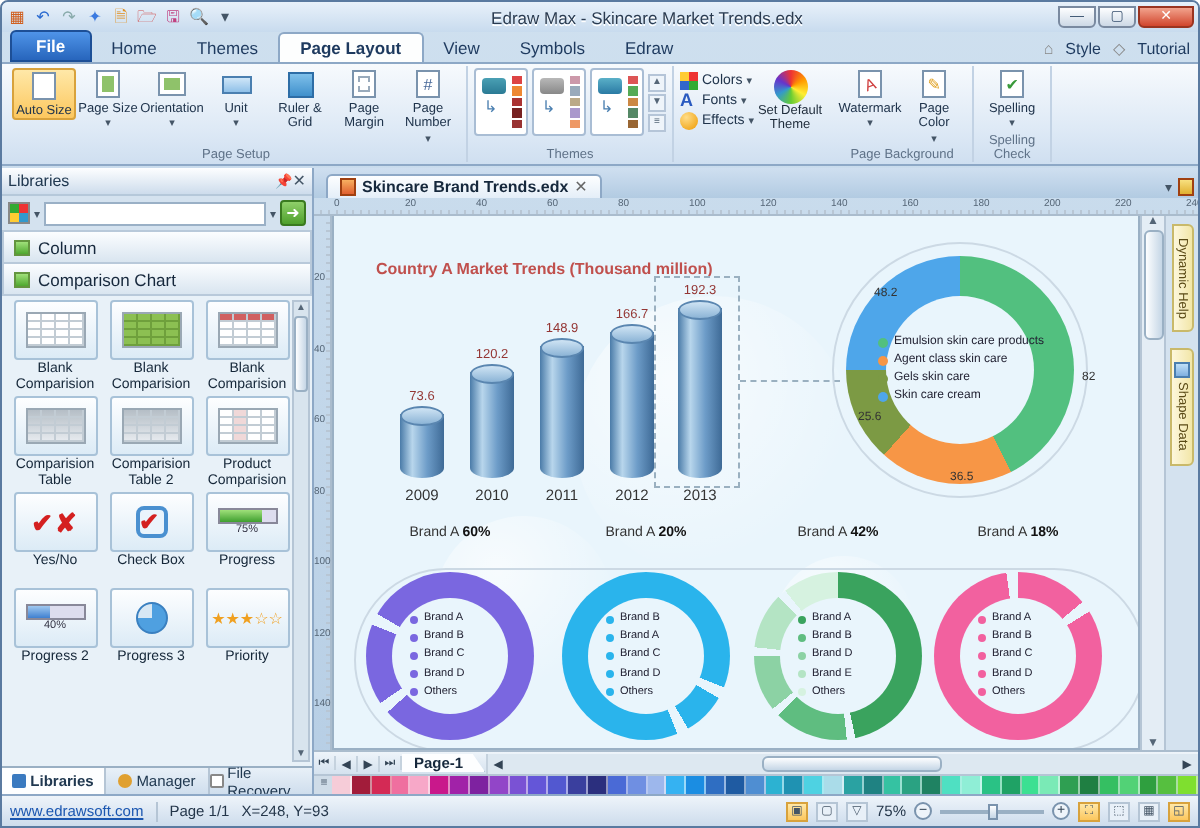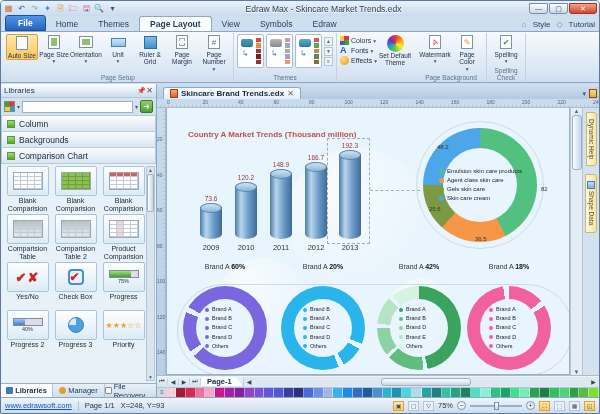--- a/index.html
+++ b/index.html
@@ -362,24 +362,20 @@
       <div class="sb-search">
         <span class="grid-ic"></span>
         <span style="font-size:6px;color:#456;">▾</span>
         <div class="sb-input"></div>
         <span style="font-size:6px;color:#456;">▾</span>
         <div class="go-btn">➜</div>
       </div>
       <div class="cat">
           <span class="cat-ic"></span>
           <span>Column</span>
-        </div>
-      <div class="cat">
-          <span class="cat-ic"></span>
-          <span>Backgrounds</span>
         </div>
       <div class="cat">
           <span class="cat-ic"></span>
           <span>Comparison Chart</span>
         </div>
 
       <div class="shape-grid">
         <div class="cells">
           <div class="cell">
               <div class="cbox">

